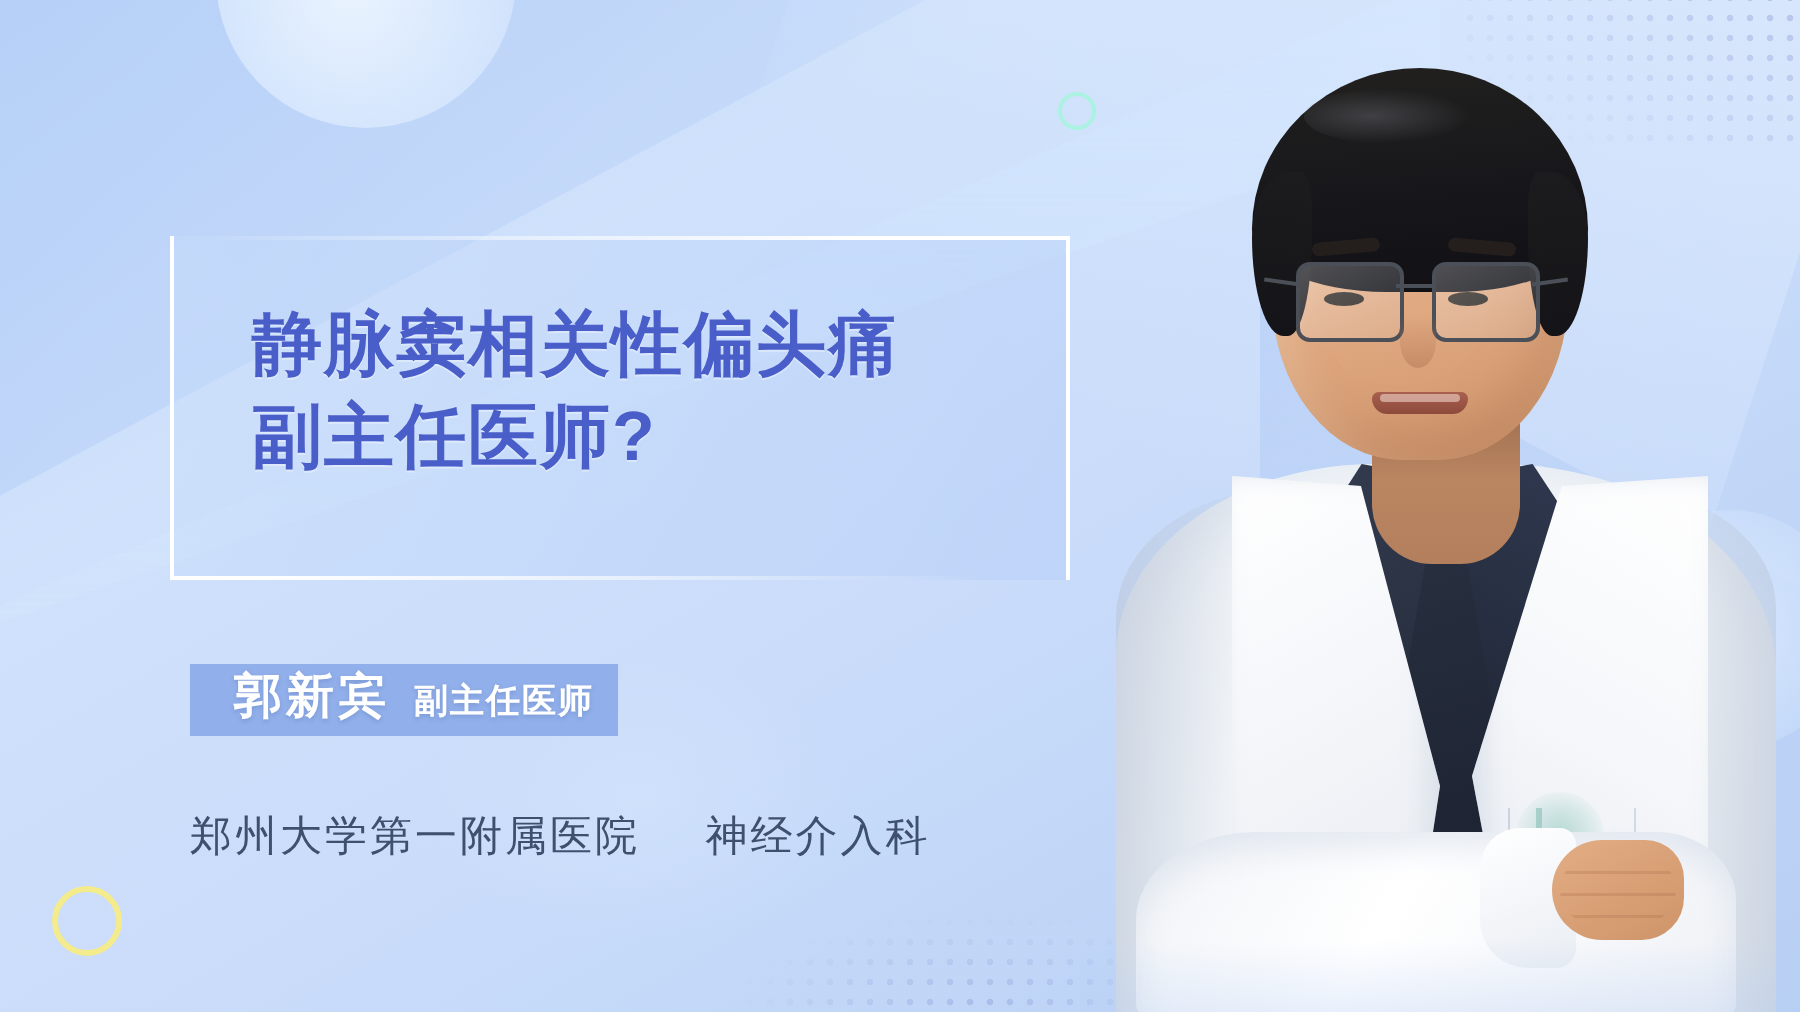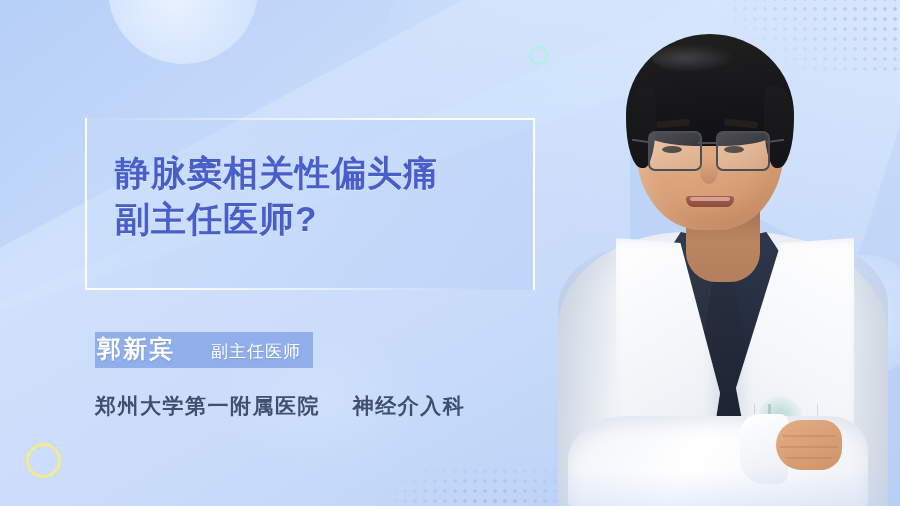--- a/index.html
+++ b/index.html
@@ -91,42 +91,42 @@
     -webkit-mask-image:linear-gradient(295deg,rgba(0,0,0,0) 8%,rgba(0,0,0,.6) 42%,rgba(0,0,0,1) 78%);
     mask-image:linear-gradient(295deg,rgba(0,0,0,0) 8%,rgba(0,0,0,.6) 42%,rgba(0,0,0,1) 78%);
   }
 
   #title-text{
     position:absolute;left:115px;top:150px;width:430px;
     font-size:35px;line-height:1.32;font-weight:600;letter-spacing:1px;
     color:#4a5ec9;
     text-shadow:0 1px 0 rgba(255,255,255,.35);
   }
-  #title-text .line{display:block;white-space:nowrap;}
+  #title-text .line{display:block;white-space:nowrap;margin-left:11px;}
 
   
   #credit{position:absolute;left:95px;top:332px;}
   #name-row{
     display:inline-flex;align-items:baseline;
     background:rgba(122,156,227,.72);
-    padding:5px 12px 7px 2px;
+    padding:5px 12px 7px 22px;
     line-height:1;
   }
   #doctor-name{
     color:#ffffff;font-size:24px;font-weight:700;letter-spacing:2px;
     text-shadow:0 1px 2px rgba(60,90,150,.25);
   }
   #doctor-rank{
-    color:#ffffff;font-size:17px;font-weight:400;letter-spacing:1px;
-    margin-left:36px;
+    color:#ffffff;font-size:17px;font-weight:700;letter-spacing:1px;
+    margin-left:12px;
     text-shadow:0 1px 2px rgba(60,90,150,.25);
   }
   #affiliation{
-    margin-top:24px;
-    color:#3f4f6e;font-size:21px;font-weight:700;letter-spacing:1.5px;
+    margin-top:36px;
+    color:#3f4f6e;font-size:21px;font-weight:400;letter-spacing:1.5px;
     white-space:nowrap;
   }
   #affiliation .gap{display:inline-block;width:18px;}
 
   
   #doctor{
     position:absolute;right:0;bottom:0;width:360px;height:506px;
     overflow:hidden;
   }
   .d-part{position:absolute;}

